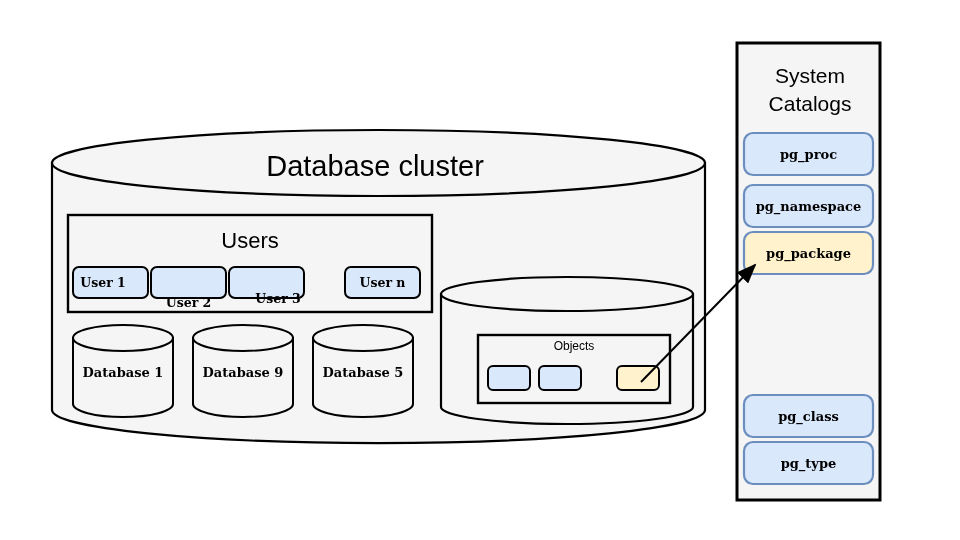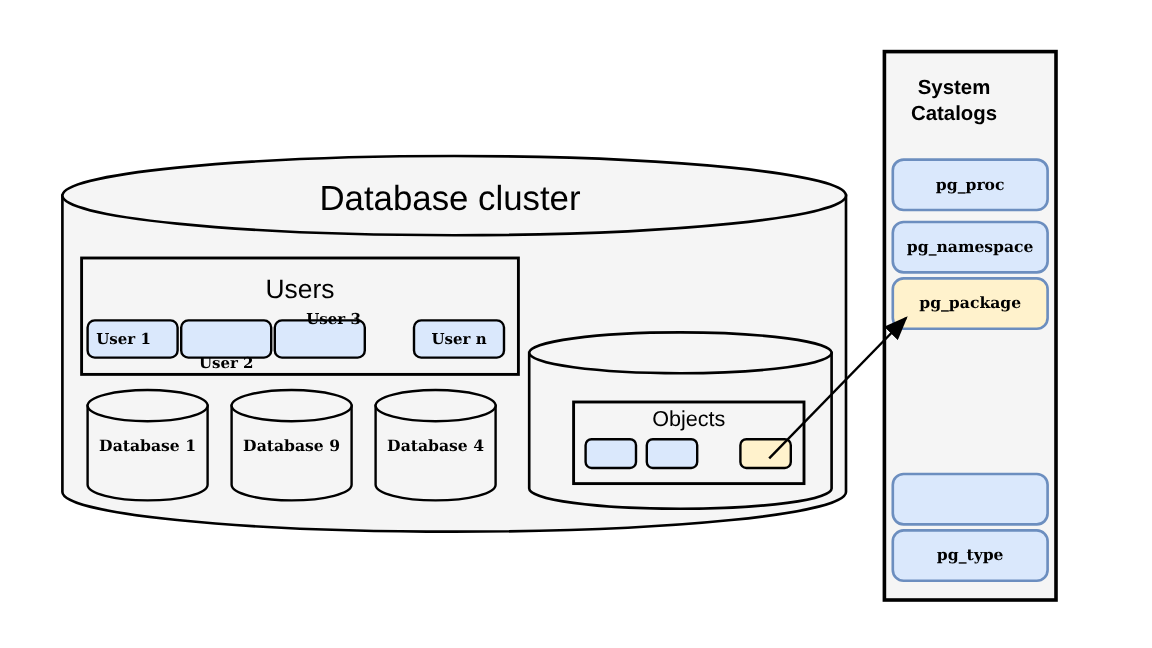--- a/index.html
+++ b/index.html
@@ -53,43 +53,43 @@
     top: 230px;
     width: 364px;
     font-size: 22px;
     font-family: "Liberation Sans", sans-serif;
   }
 
   .objects-title {
     left: 478px;
     top: 340px;
     width: 192px;
-    font-size: 18px;
+    font-size: 12px;
     font-family: "Liberation Sans", sans-serif;
   }
 
   .serif-chip {
     font-family: "DejaVu Serif", "Liberation Serif", serif;
     font-weight: bold;
     font-size: 12.5px;
     color: #000;
   }
 
   .dbname {
     font-family: "DejaVu Serif", "Liberation Serif", serif;
     font-weight: bold;
     font-size: 13px;
   }
 
   .catalog-title {
-    left: 730px;
+    left: 745px;
     top: 62px;
     width: 130px;
-    font-size: 17px;
-    font-weight: bold;
+    font-size: 21px;
+    font-weight: normal;
     font-family: "Liberation Sans", sans-serif;
     line-height: 1.32;
     white-space: normal;
   }
 
   .catalog-chip-label {
     font-family: "DejaVu Serif", "Liberation Serif", serif;
     font-weight: bold;
     font-size: 13px;
     color: #000;
@@ -169,35 +169,35 @@
   <div class="lbl users-title">Users</div>
 
   <div class="lbl cluster-title">Database  cluster</div>
 
   <div class="hit serif-chip" style="left:73px;  top:267px; width:60px; height:31px;">
     <span>User 1</span>
   </div>
   <div class="hit serif-chip" style="left:151px; top:267px; width:75px; height:43px;align-items:flex-end;">
     <span>User 2</span>
   </div>
-  <div class="hit serif-chip" style="left:229px; top:250px; width:98px; height:31px;">
+  <div class="hit serif-chip" style="left:229px; top:283px; width:98px; height:31px;">
     <span>User 3</span>
   </div>
   <div class="hit serif-chip" style="left:345px; top:267px; width:75px; height:31px;">
     <span>User n</span>
   </div>
 
   <div class="hit dbname" style="left:73px;  top:360px; width:100px; height:24px;">
     <span>Database 1</span>
   </div>
   <div class="hit dbname" style="left:193px; top:360px; width:100px; height:24px;">
     <span>Database 9</span>
   </div>
   <div class="hit dbname" style="left:313px; top:360px; width:100px; height:24px;">
-    <span>Database 4</span>
+    <span>Database 5</span>
   </div>
 
   <div class="lbl objects-title">Objects</div>
 
   <div class="hit serif-chip" style="left:488px; top:366px; width:42px; height:24px;">
     <span></span>
   </div>
   <div class="hit serif-chip" style="left:539px; top:366px; width:42px; height:24px;">
     <span></span>
   </div>
@@ -212,17 +212,20 @@
 
   <div class="hit catalog-chip-label" style="left:744px; top:133px; width:129px; height:42px;">
     <span>pg_proc</span>
   </div>
   <div class="hit catalog-chip-label" style="left:744px; top:185px; width:129px; height:42px;">
     <span>pg_namespace</span>
   </div>
   <div class="hit catalog-chip-label" style="left:744px; top:232px; width:129px; height:42px;">
     <span>pg_package</span>
   </div>
+  <div class="hit catalog-chip-label" style="left:744px; top:395px; width:129px; height:42px;">
+    <span>pg_class</span>
+  </div>
   <div class="hit catalog-chip-label" style="left:744px; top:442px; width:129px; height:42px;">
     <span>pg_type</span>
   </div>
 
 </div>
 
 </body></html>

